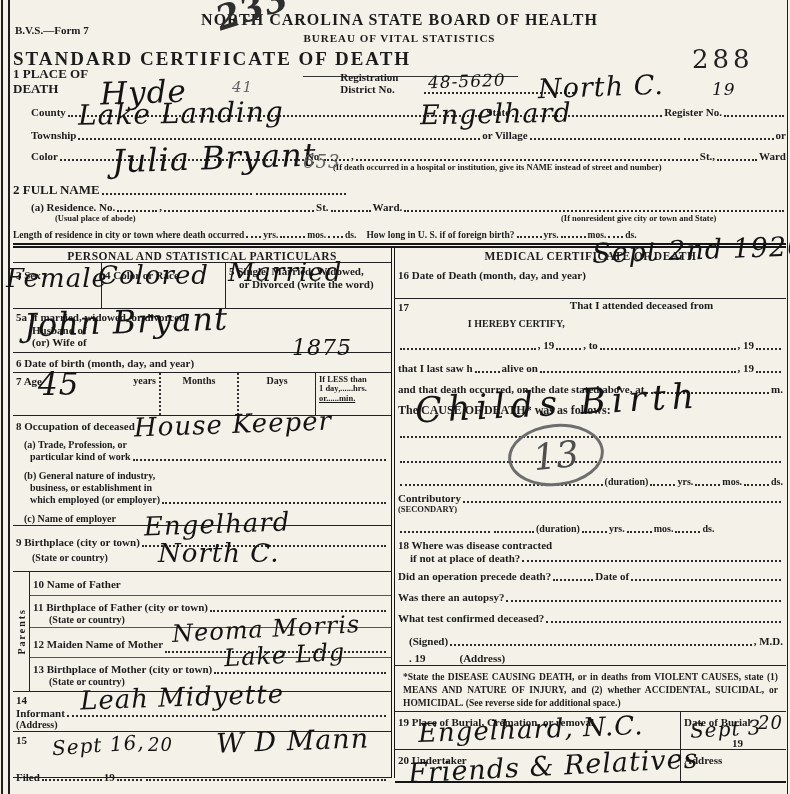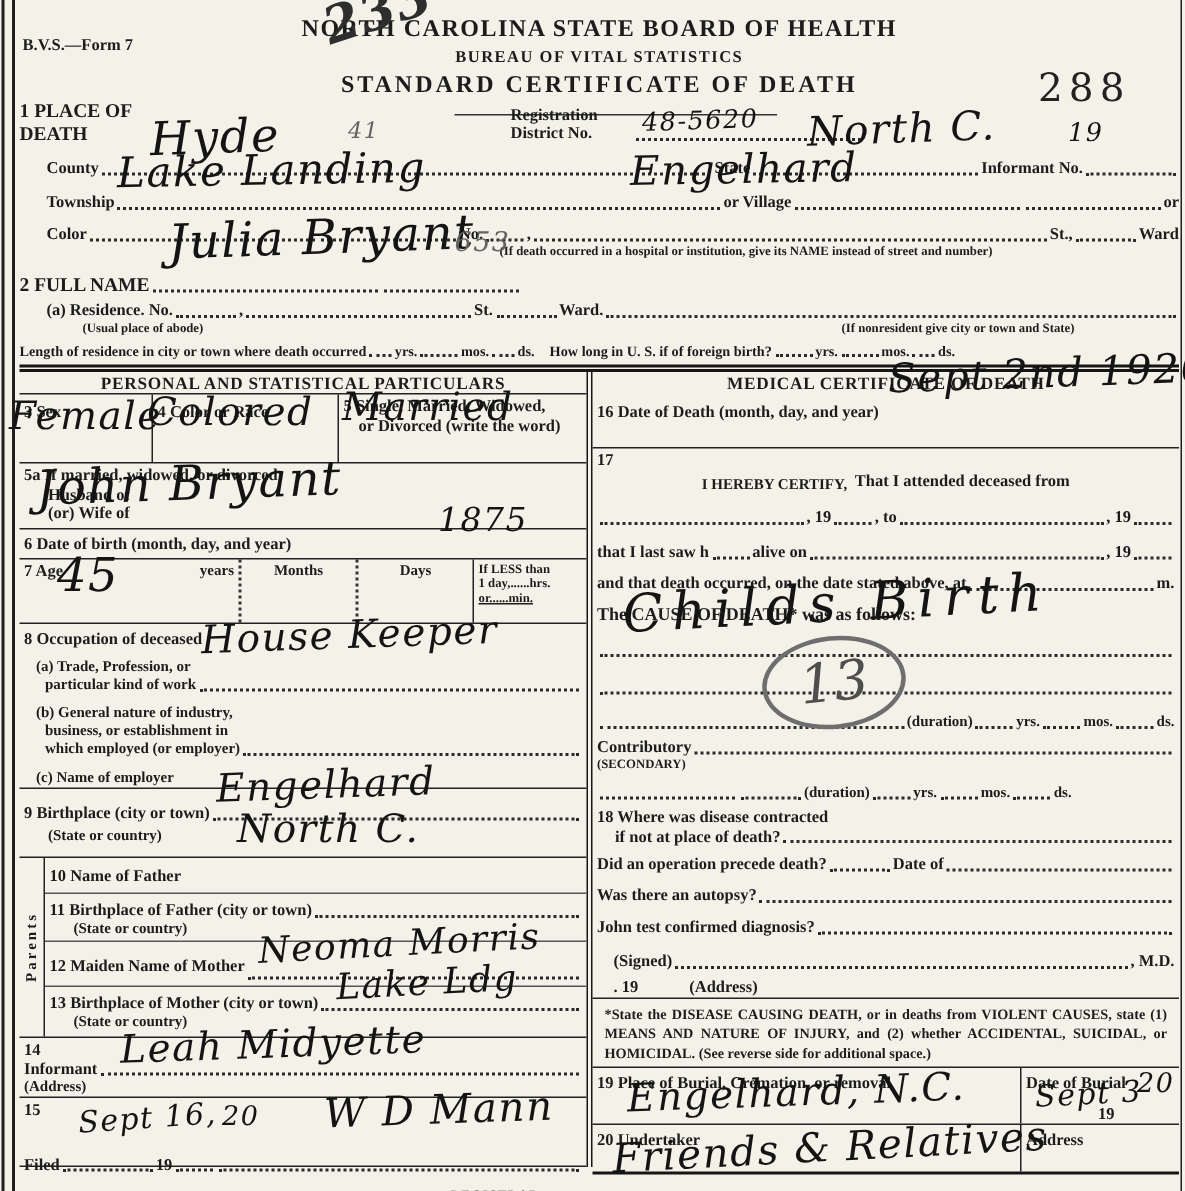--- a/index.html
+++ b/index.html
@@ -34,40 +34,40 @@
 <div class="page">
 
   <div class="edge" style="left:1px;width:2px"></div>
   <div class="edge" style="left:8px;width:2px"></div>
   <div class="edge" style="right:2px;width:1px"></div>
 
   <div class="sec" style="top:0;height:80px">
     <div class="lbl" style="position:absolute;left:2px;top:24px">B.V.S.—Form 7</div>
     <div class="b" style="text-align:center;font-size:16px;letter-spacing:1px;padding-top:11px">NORTH CAROLINA STATE BOARD OF HEALTH</div>
     <div class="b" style="text-align:center;font-size:11px;letter-spacing:1px;padding-top:3px">BUREAU OF VITAL STATISTICS</div>
-    <div class="b" style="text-align:center;font-size:16px;letter-spacing:2px;padding-top:4px">STANDARD CERTIFICATE OF DEATH</div>
+    <div class="b" style="font-size:19px;letter-spacing:2px;padding-top:4px">STANDARD CERTIFICATE OF DEATH</div>
     <div style="position:absolute;left:290px;top:76px;width:215px;height:1px;background:#333"></div>
   </div>
 
   <div class="sec" style="top:80px;height:93px">
     <div class="row" style="height:16px">
       <span class="lbl13">1  PLACE OF DEATH</span>
       <span class="d150"></span>
         <span class="d90"></span>
       <span class="lbl">Registration District No.</span>
       <span class="dots d150"></span>
       <span class="d150"></span>
         <span class="d60"></span>
     </div>
     <div class="row" style="height:23px;padding-left:18px">
       <span class="lbl">County</span>
       <span class="dots"></span>
       <span class="lbl" style="margin-left:4px">State</span>
       <span class="dots d150"></span>
-      <span class="lbl">Informant No.</span>
+      <span class="lbl">Register No.</span>
       <span class="dots d60"></span>
     </div>
     <div class="row" style="height:23px;padding-left:18px">
       <span class="lbl">Township</span>
       <span class="dots"></span>
       <span class="lbl">or Village</span>
       <span class="dots d150"></span>
         <span class="dots d90"></span>
       <span class="lbl">or</span>
     </div>
@@ -244,21 +244,21 @@
       <div class="colhdr">MEDICAL CERTIFICATE OF DEATH</div>
 
       <div class="bb cell row" style="height:36px;align-items:flex-start">
         <span class="lbl" style="margin-top:4px">16  Date of Death (month, day, and year)</span>
       </div>
 
       <div class="cell lbl" style="height:11px">17</div>
 
       <div class="cell row" style="height:21px;justify-content:center">
         <span class="b" style="font-size:10px">I HEREBY CERTIFY,</span>
-        <span class="lbl" style="margin-left:5px;margin-bottom:1px">That I attended deceased from</span>
+        <span class="lbl" style="margin-left:5px;margin-bottom:17px">That I attended deceased from</span>
       </div>
 
       <div class="cell row" style="height:23px">
         <span class="dots"></span>
         <span class="lbl">, 19</span>
         <span class="dots d25"></span>
         <span class="lbl">, to</span>
         <span class="dots"></span>
         <span class="lbl">, 19</span>
         <span class="dots d25"></span>
@@ -335,21 +335,21 @@
         <span class="lbl">Date of</span>
         <span class="dots"></span>
       </div>
 
       <div class="cell row" style="height:21px">
         <span class="lbl">Was there an autopsy?</span>
         <span class="dots"></span>
       </div>
 
       <div class="cell row" style="height:21px">
-        <span class="lbl">John test confirmed diagnosis?</span>
+        <span class="lbl">What test confirmed deceased?</span>
         <span class="dots"></span>
       </div>
 
       <div class="cell row" style="height:23px;padding-left:14px">
         <span class="lbl">(Signed)</span>
         <span class="dots"></span>
         <span class="lbl">, M.D.</span>
       </div>
 
       <div class="bb cell row" style="height:16px;padding-left:14px;align-items:flex-start">

